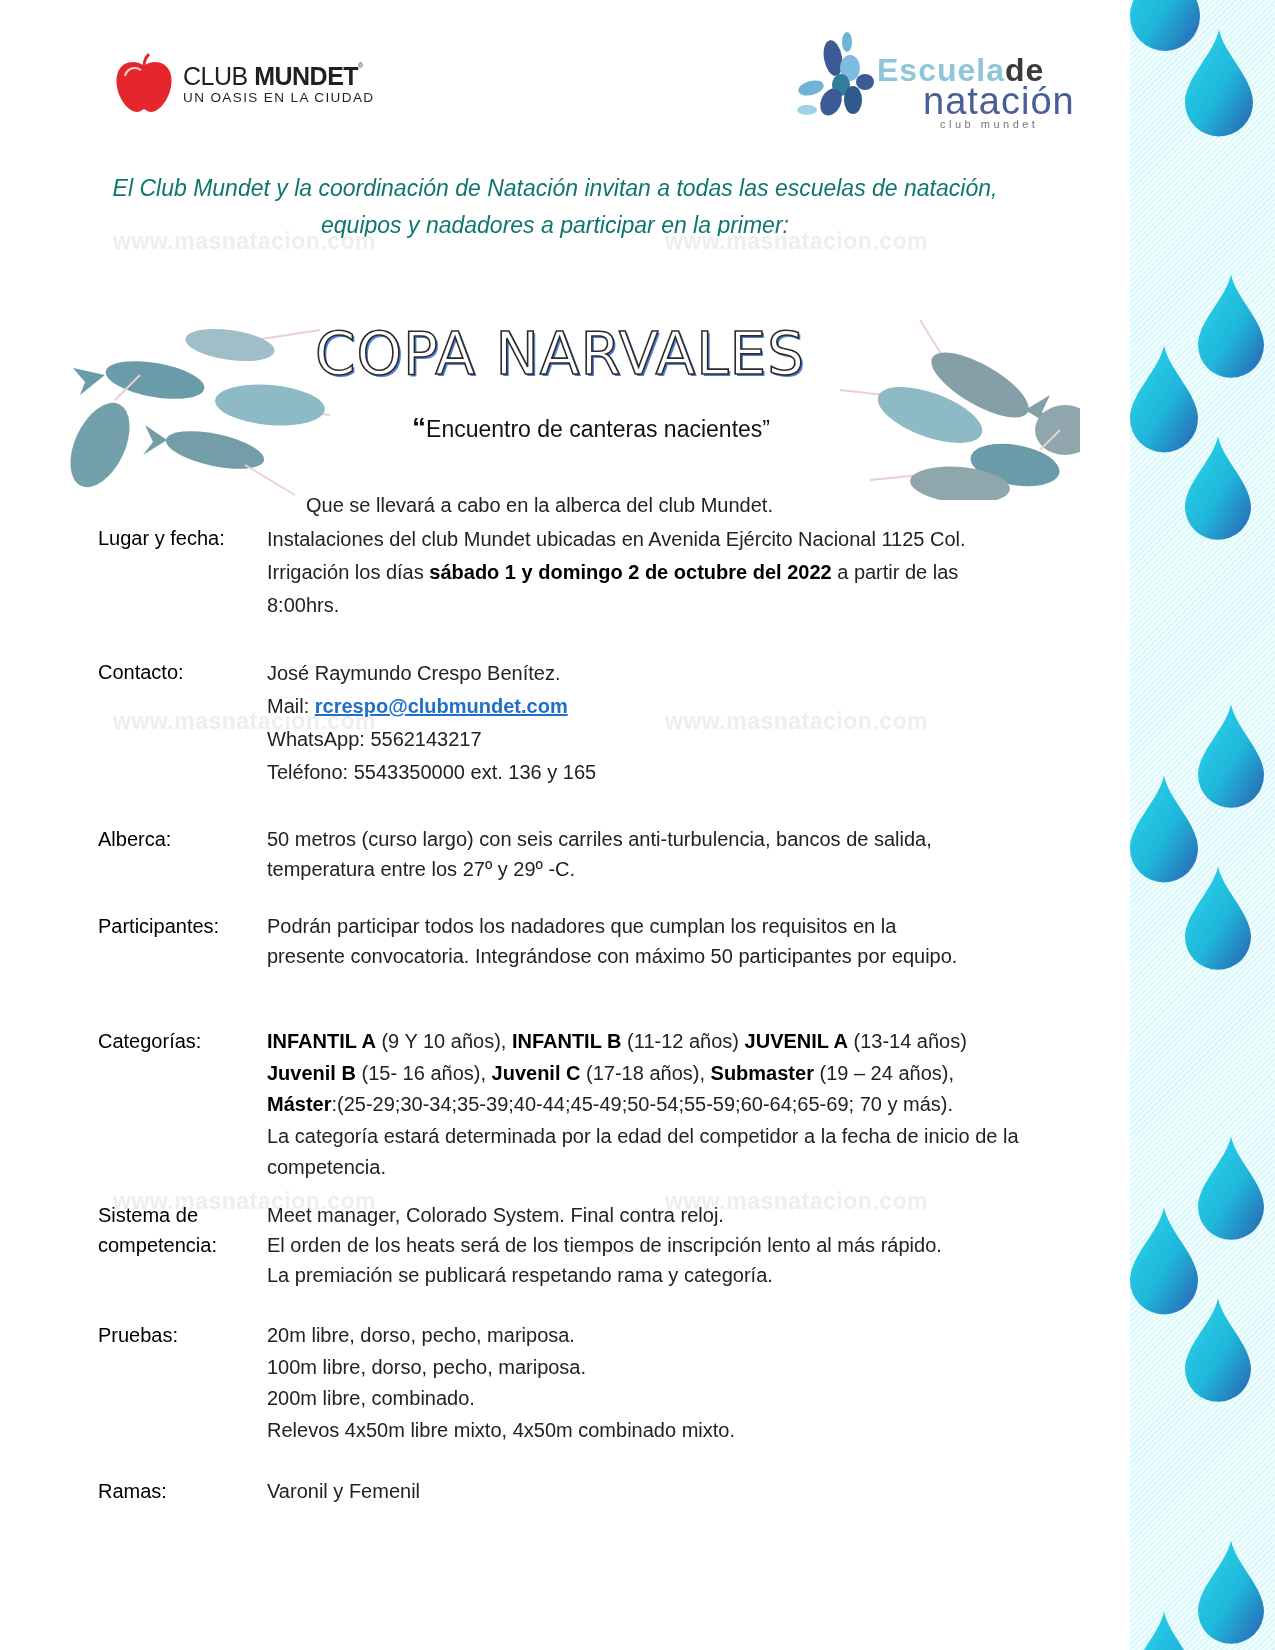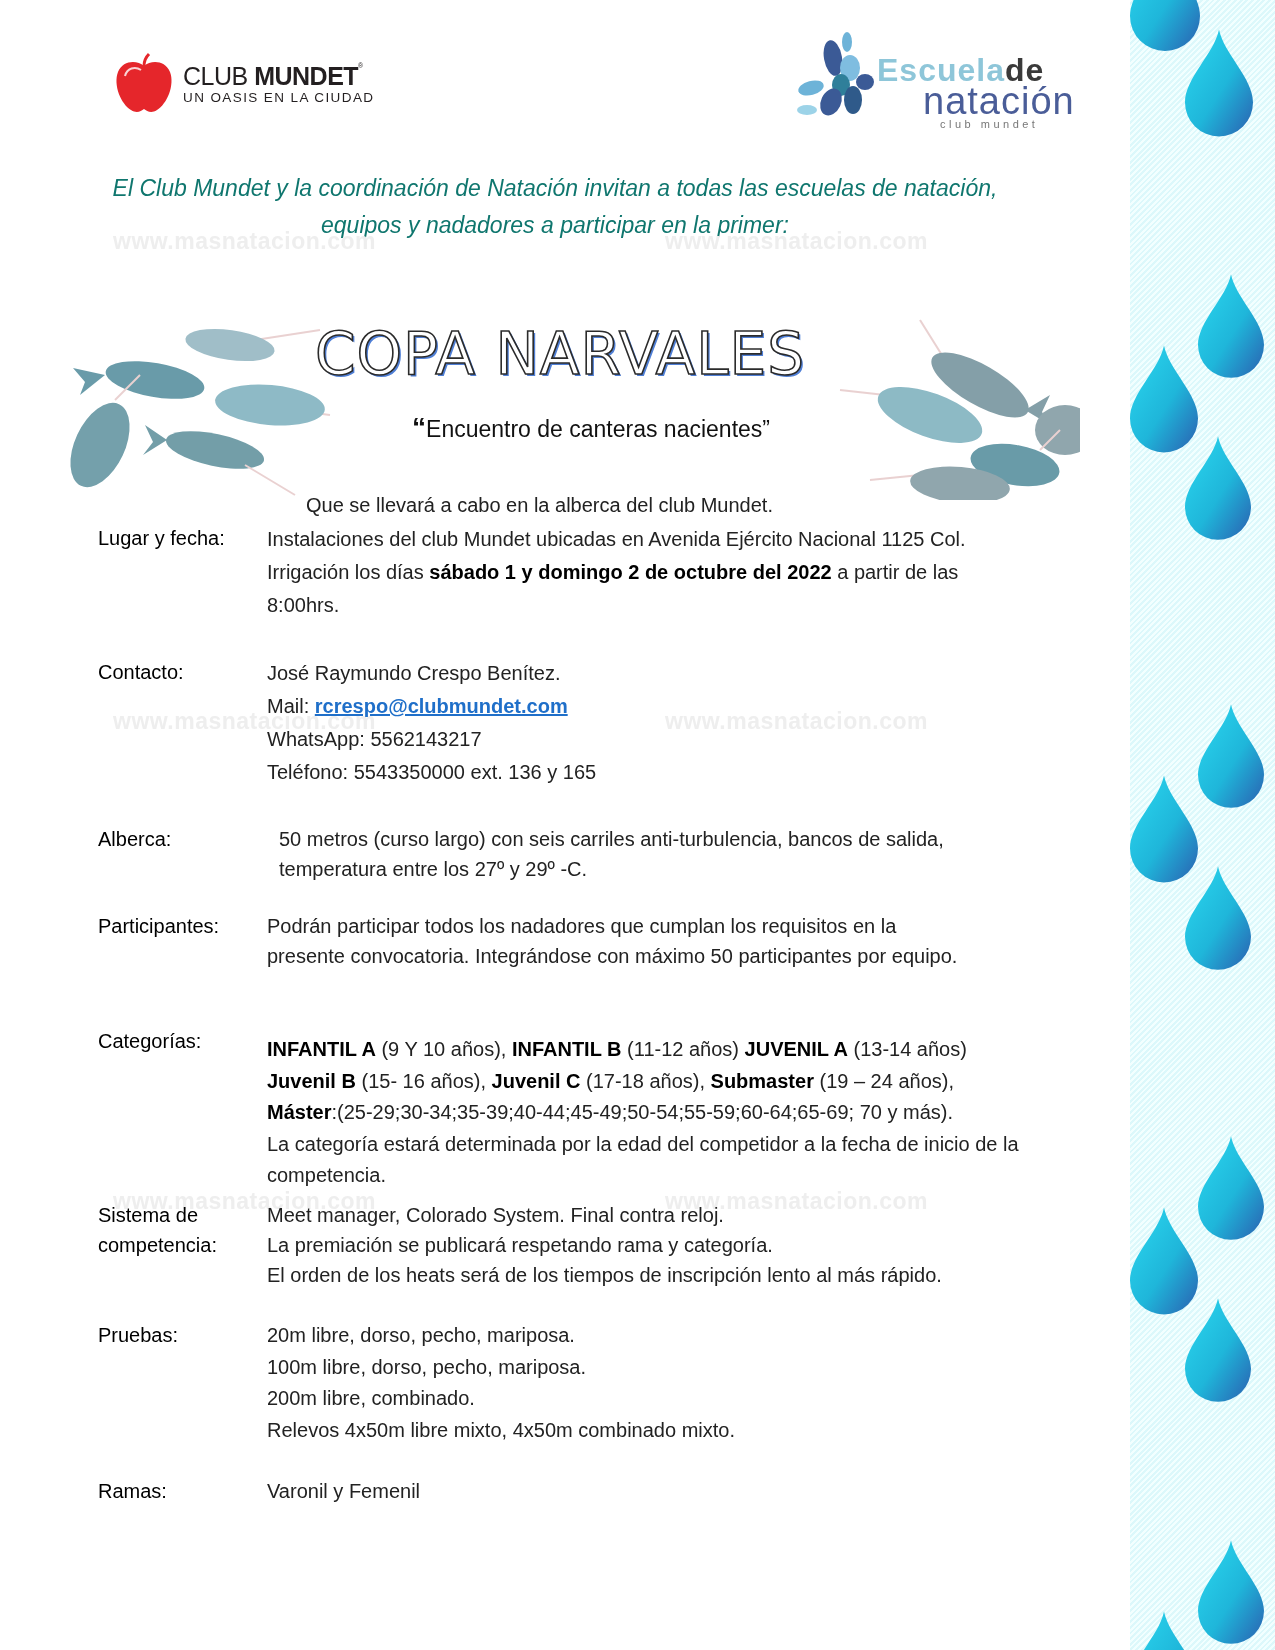--- a/index.html
+++ b/index.html
@@ -166,47 +166,47 @@
   <div class="val">
     <div>José Raymundo Crespo Benítez.</div>
     <div><span>Mail: </span><a class="link">rcrespo@clubmundet.com</a></div>
     <div>WhatsApp: 5562143217</div>
     <div>Teléfono: 5543350000 ext. 136 y 165</div>
   </div>
 </div>
 
 <div class="row" style="top:824px;">
   <div class="label">Alberca:</div>
-  <div class="val tight" style="width:725px;margin-left:12px;">50 metros (curso largo) con seis carriles anti-turbulencia, bancos de salida, temperatura entre los 27º y 29º -C.</div>
+  <div class="val tight" style="width:725px;">50 metros (curso largo) con seis carriles anti-turbulencia, bancos de salida, temperatura entre los 27º y 29º -C.</div>
 </div>
 
 <div class="row" style="top:911px;">
   <div class="label">Participantes:</div>
   <div class="val tight" style="width:700px;">Podrán participar todos los nadadores que cumplan los requisitos en la presente convocatoria. Integrándose con máximo 50 participantes por equipo.</div>
 </div>
 
 <div class="row" style="top:1026px;">
   <div class="label">Categorías:</div>
-  <div class="val tight" style="width:760px; line-height:31.5px;margin-top:8px;">
+  <div class="val tight" style="width:760px; line-height:31.5px;">
     <b>INFANTIL A</b><span> (9 Y 10 años), </span><b>INFANTIL B</b><span> (11-12 años) </span><b>JUVENIL A</b><span> (13-14 años) </span><br>
     <b>Juvenil B</b><span> (15- 16 años), </span><b>Juvenil C</b><span> (17-18 años), </span><b>Submaster</b><span> (19 – 24 años), </span><br>
     <b>Máster</b><span>:(25-29;30-34;35-39;40-44;45-49;50-54;55-59;60-64;65-69; 70 y más).</span><br>
     <span>La categoría estará determinada por la edad del competidor a la fecha de inicio de la competencia.</span>
   </div>
 </div>
 
 <div class="row" style="top:1200px;">
   <div class="label">
       <div>Sistema de</div>
       <div>competencia:</div>
     </div>
   <div class="val tight">
     <div>Meet manager, Colorado System. Final contra reloj.</div>
+    <div>El orden de los heats será de los tiempos de inscripción lento al más rápido.</div>
     <div>La premiación se publicará respetando rama y categoría.</div>
-    <div>El orden de los heats será de los tiempos de inscripción lento al más rápido.</div>
   </div>
 </div>
 
 <div class="row" style="top:1320px;">
   <div class="label">Pruebas:</div>
   <div class="val tight" style="line-height:31.5px;">
     <div>20m libre, dorso, pecho, mariposa.</div>
     <div>100m libre, dorso, pecho, mariposa.</div>
     <div>200m libre, combinado.</div>
     <div>Relevos 4x50m libre mixto, 4x50m combinado mixto.</div>

